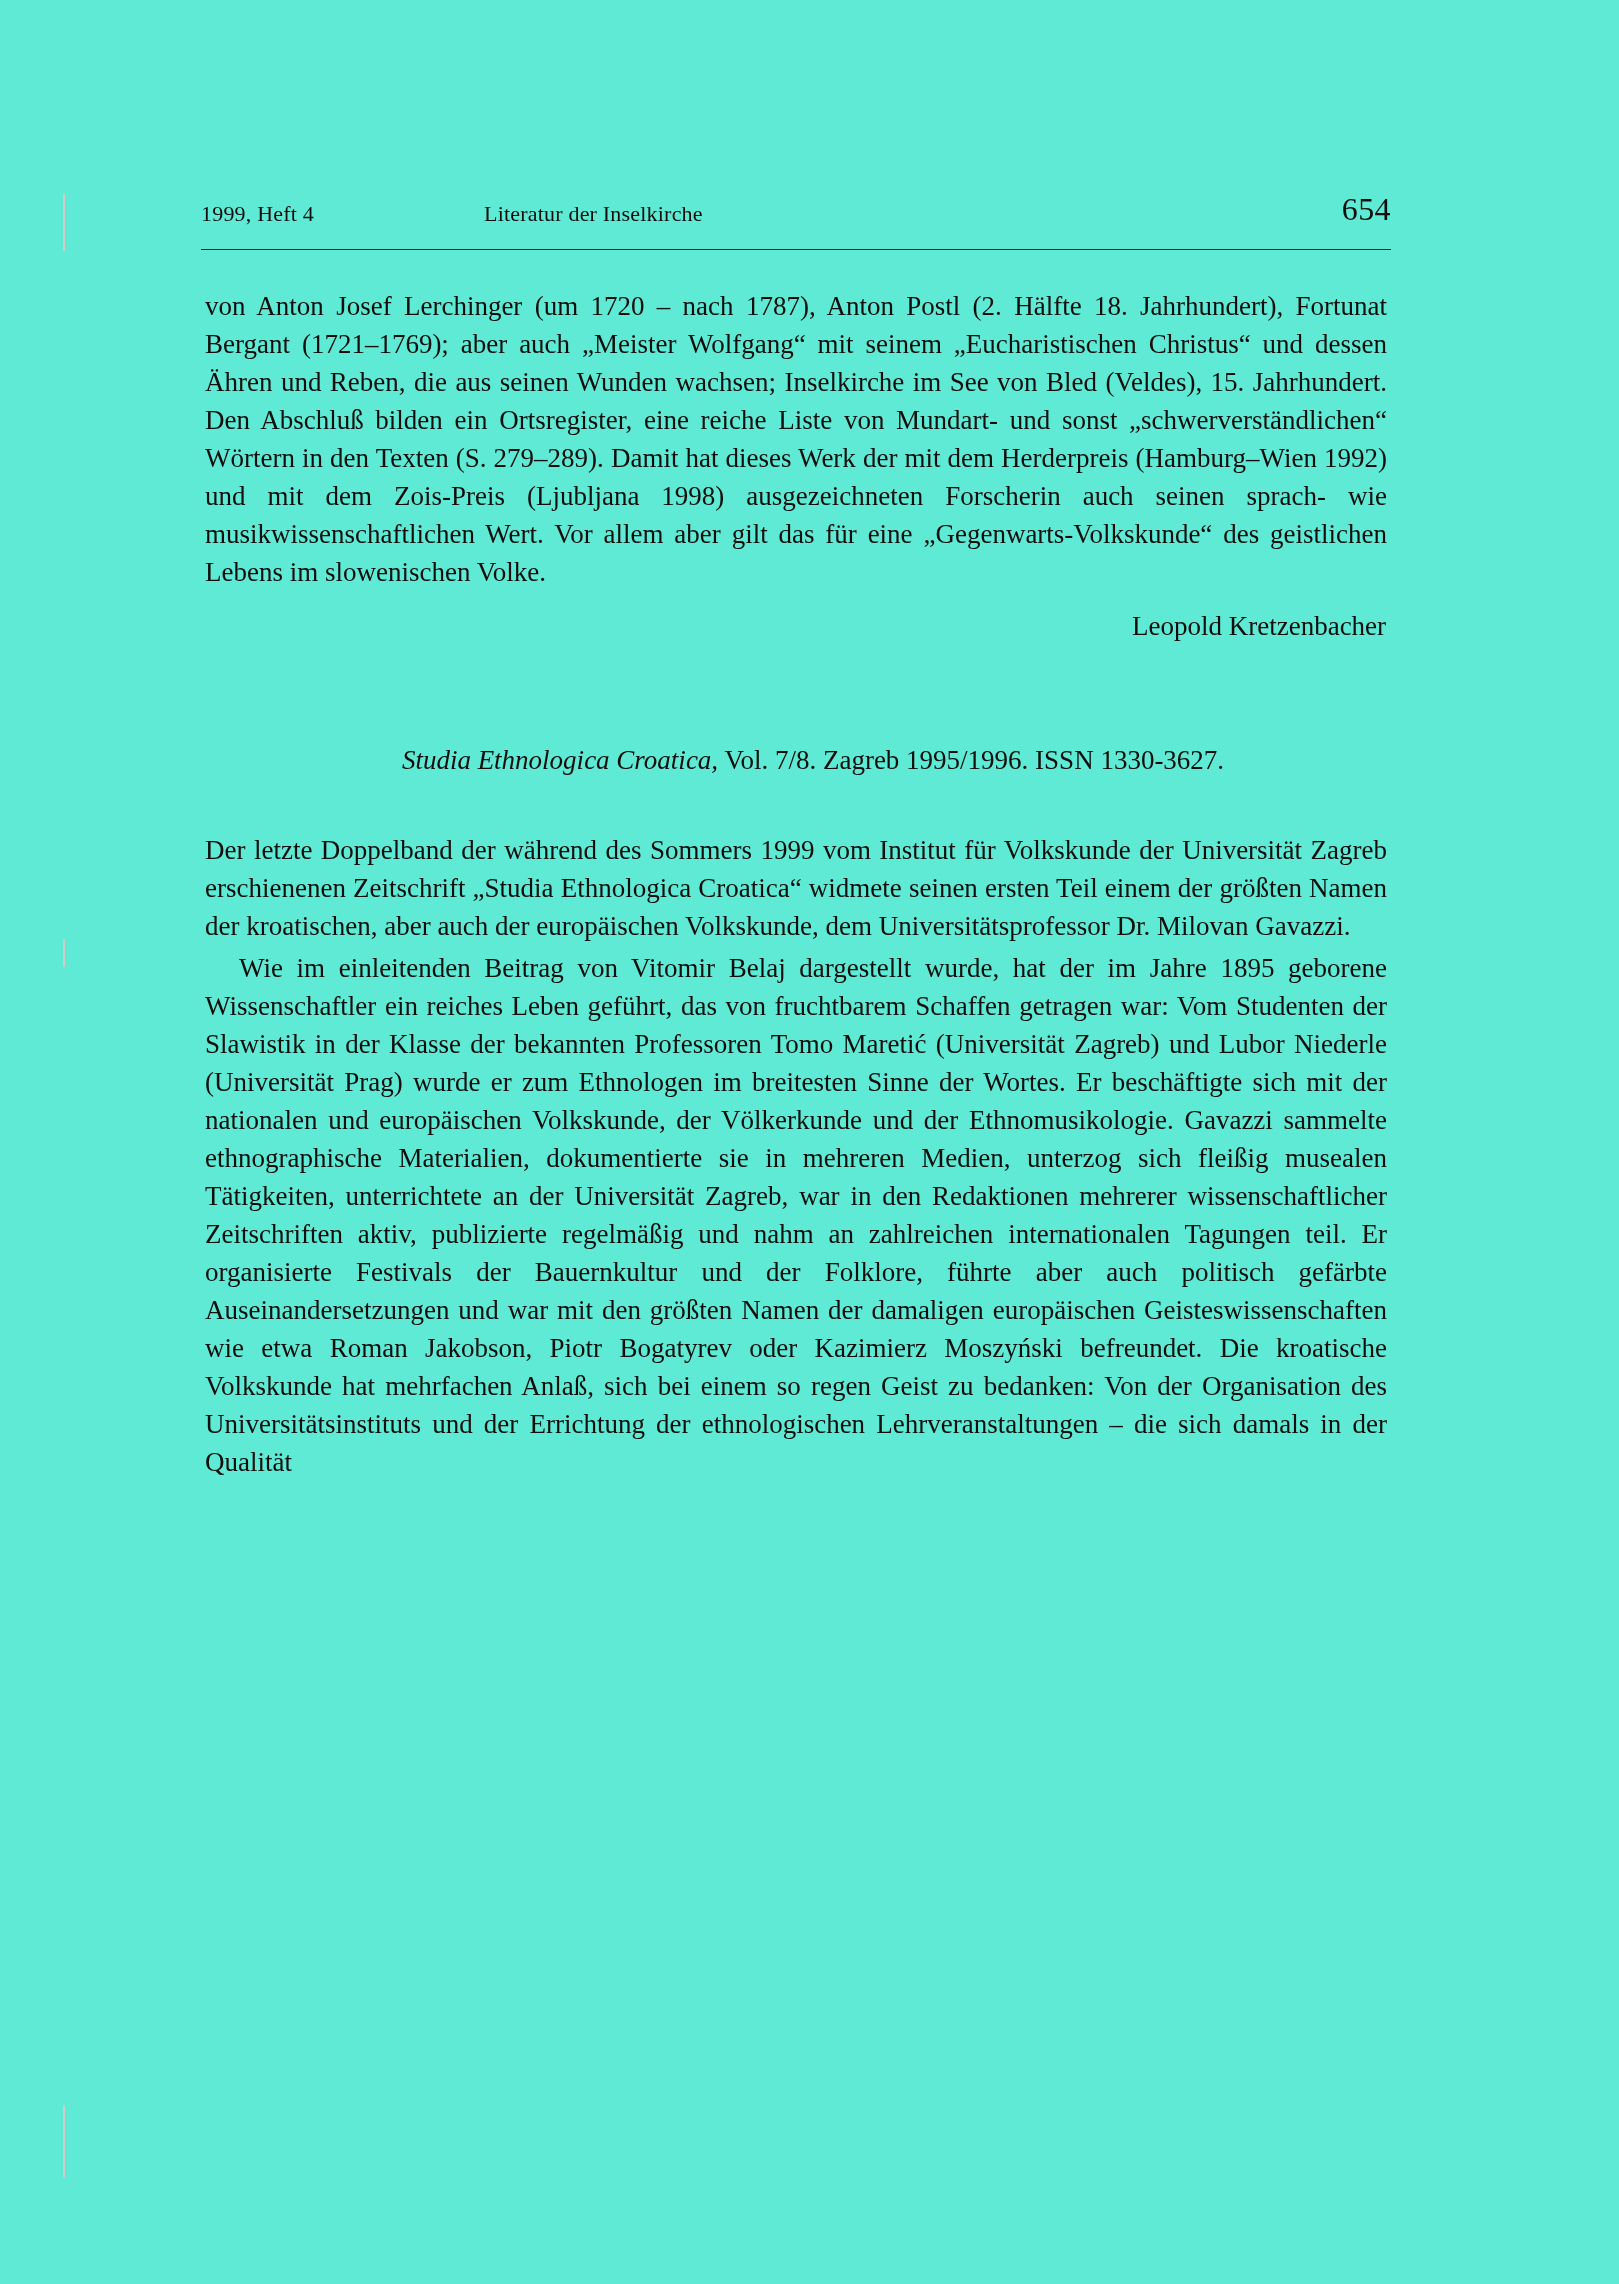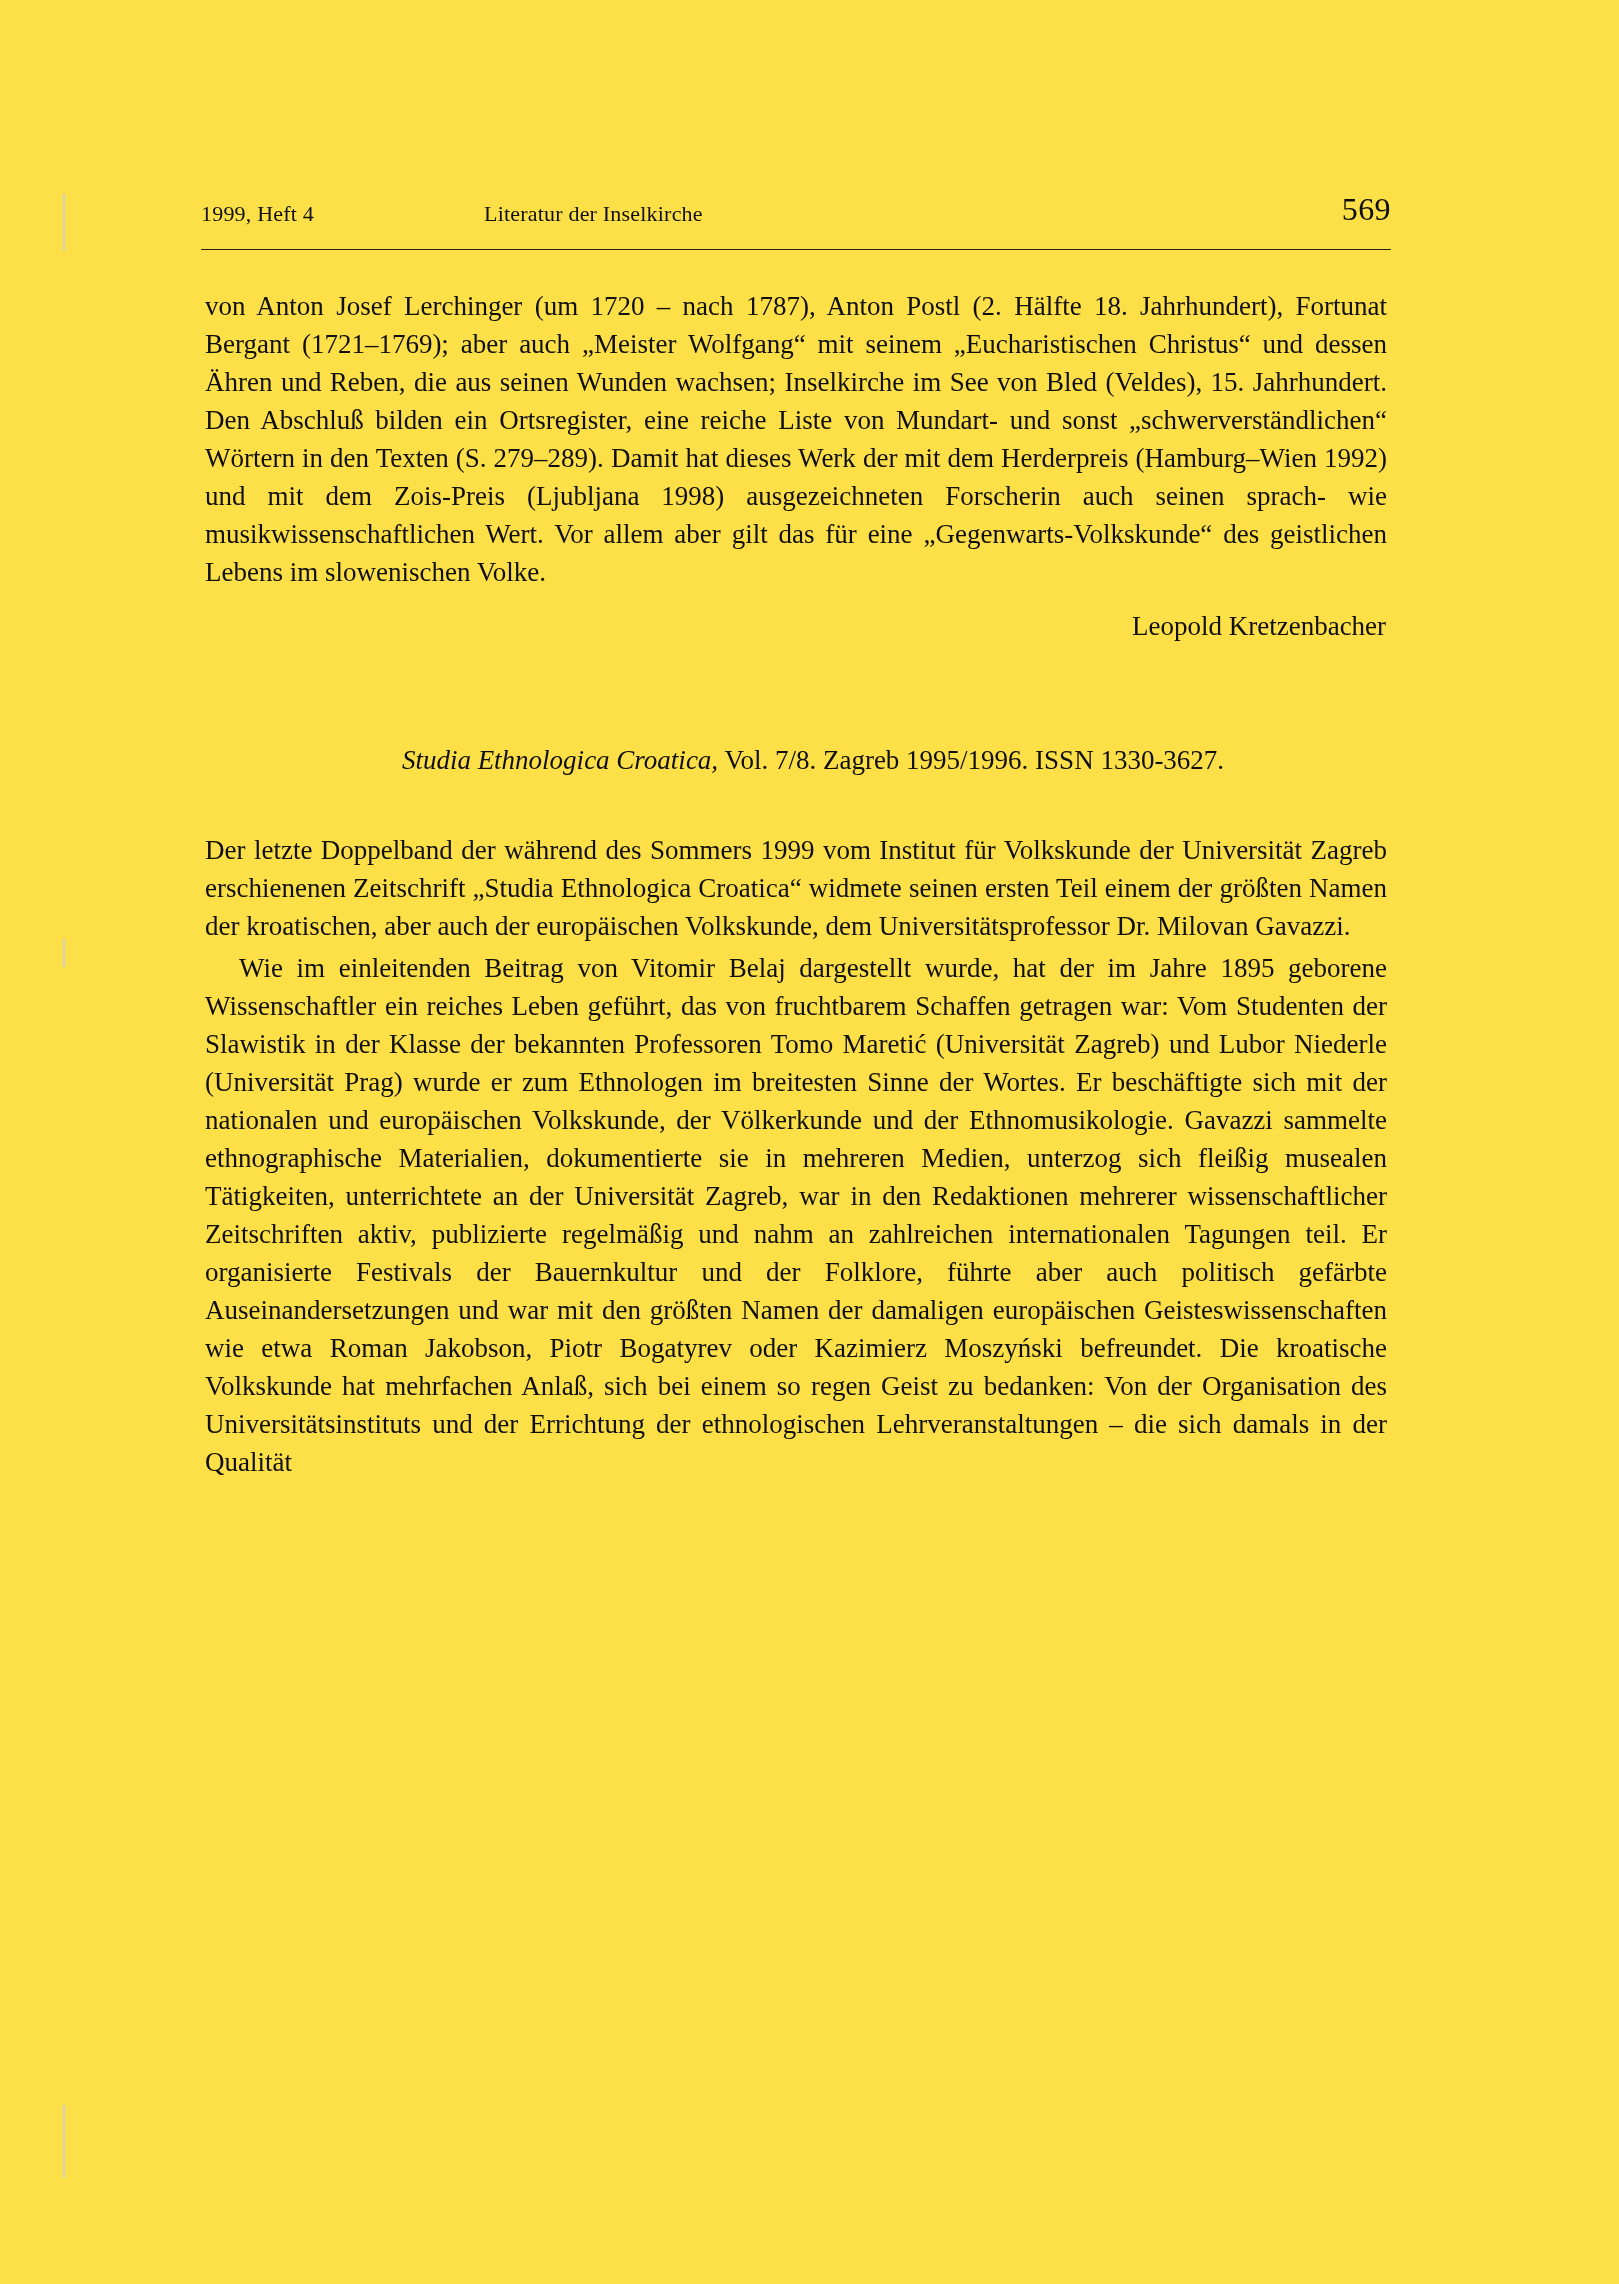--- a/index.html
+++ b/index.html
@@ -9,21 +9,21 @@
   }
   body {
     font-family: "Liberation Serif", serif;
     color: #100f0d;
   }
   .page {
     position: relative;
     width: 1619px;
     height: 2284px;
     margin: 0 auto;
-    background: #fde047;
+    background: #5eead4;
     overflow: hidden;
   }
   .content {
     position: absolute;
     left: 201px;
     top: 0;
     width: 1190px;
   }
   
   .running-head {
@@ -112,21 +112,21 @@
 
   <div class="scan-mark" style="top:194px;height:57px;"></div>
   <div class="scan-mark" style="top:939px;height:27.5px;"></div>
   <div class="scan-mark" style="top:2105px;height:73px;"></div>
 
   <div class="content">
 
     <div class="running-head">
       <span class="rh-left">1999, Heft 4</span>
       <span class="rh-center">Literatur der Inselkirche</span>
-      <span class="rh-right">569</span>
+      <span class="rh-right">654</span>
     </div>
 
     <div class="rule"></div>
 
     <div class="body-block">
 
       <p class="para first-para">von Anton Josef Lerchinger (um 1720 – nach 1787), Anton Postl (2. Hälfte 18. Jahrhundert), Fortunat Bergant (1721–1769); aber auch „Meister Wolfgang“ mit seinem „Eucharistischen Christus“ und dessen Ähren und Reben, die aus seinen Wunden wachsen; Inselkirche im See von Bled (Veldes), 15. Jahrhundert. Den Abschluß bilden ein Ortsregister, eine reiche Liste von Mundart- und sonst „schwerverständlichen“ Wörtern in den Texten (S. 279–289). Damit hat dieses Werk der mit dem Herderpreis (Hamburg–Wien 1992) und mit dem Zois-Preis (Ljubljana 1998) ausgezeichneten Forscherin auch seinen sprach- wie musikwissenschaftlichen Wert. Vor allem aber gilt das für eine „Gegenwarts-Volkskunde“ des geistlichen Lebens im slowenischen Volke.</p>
 
       <div class="signature">Leopold Kretzenbacher</div>
 

